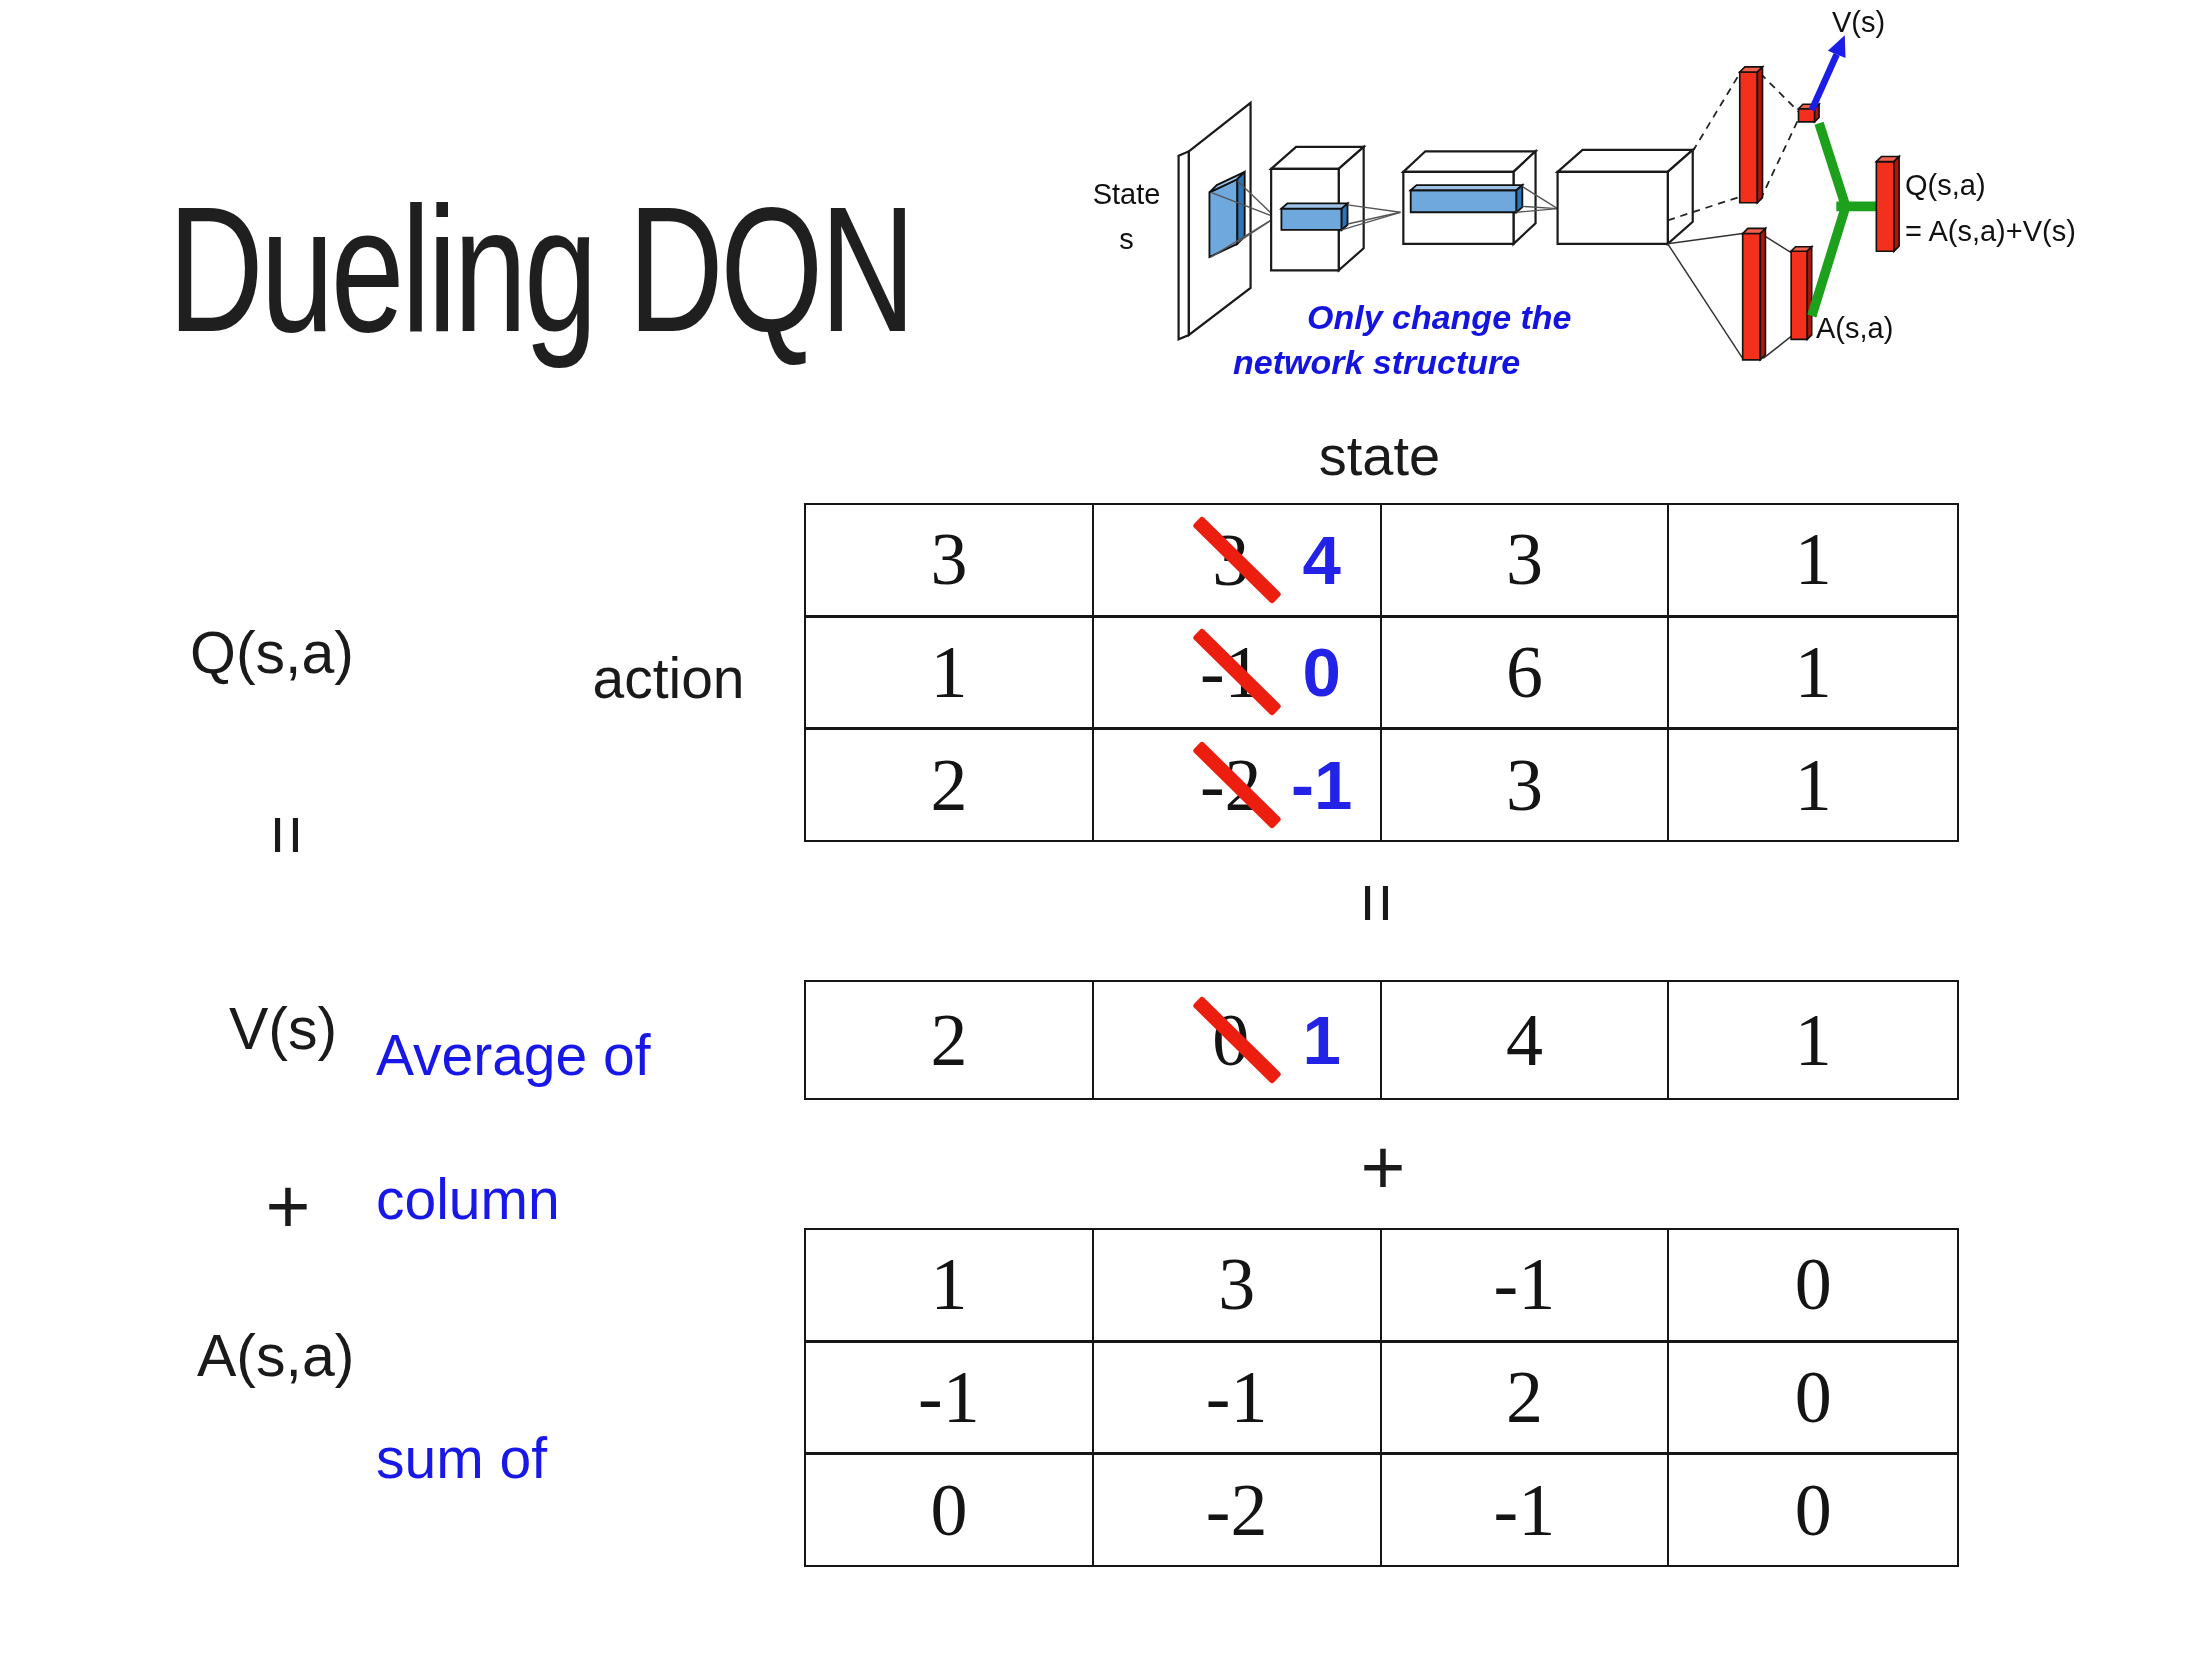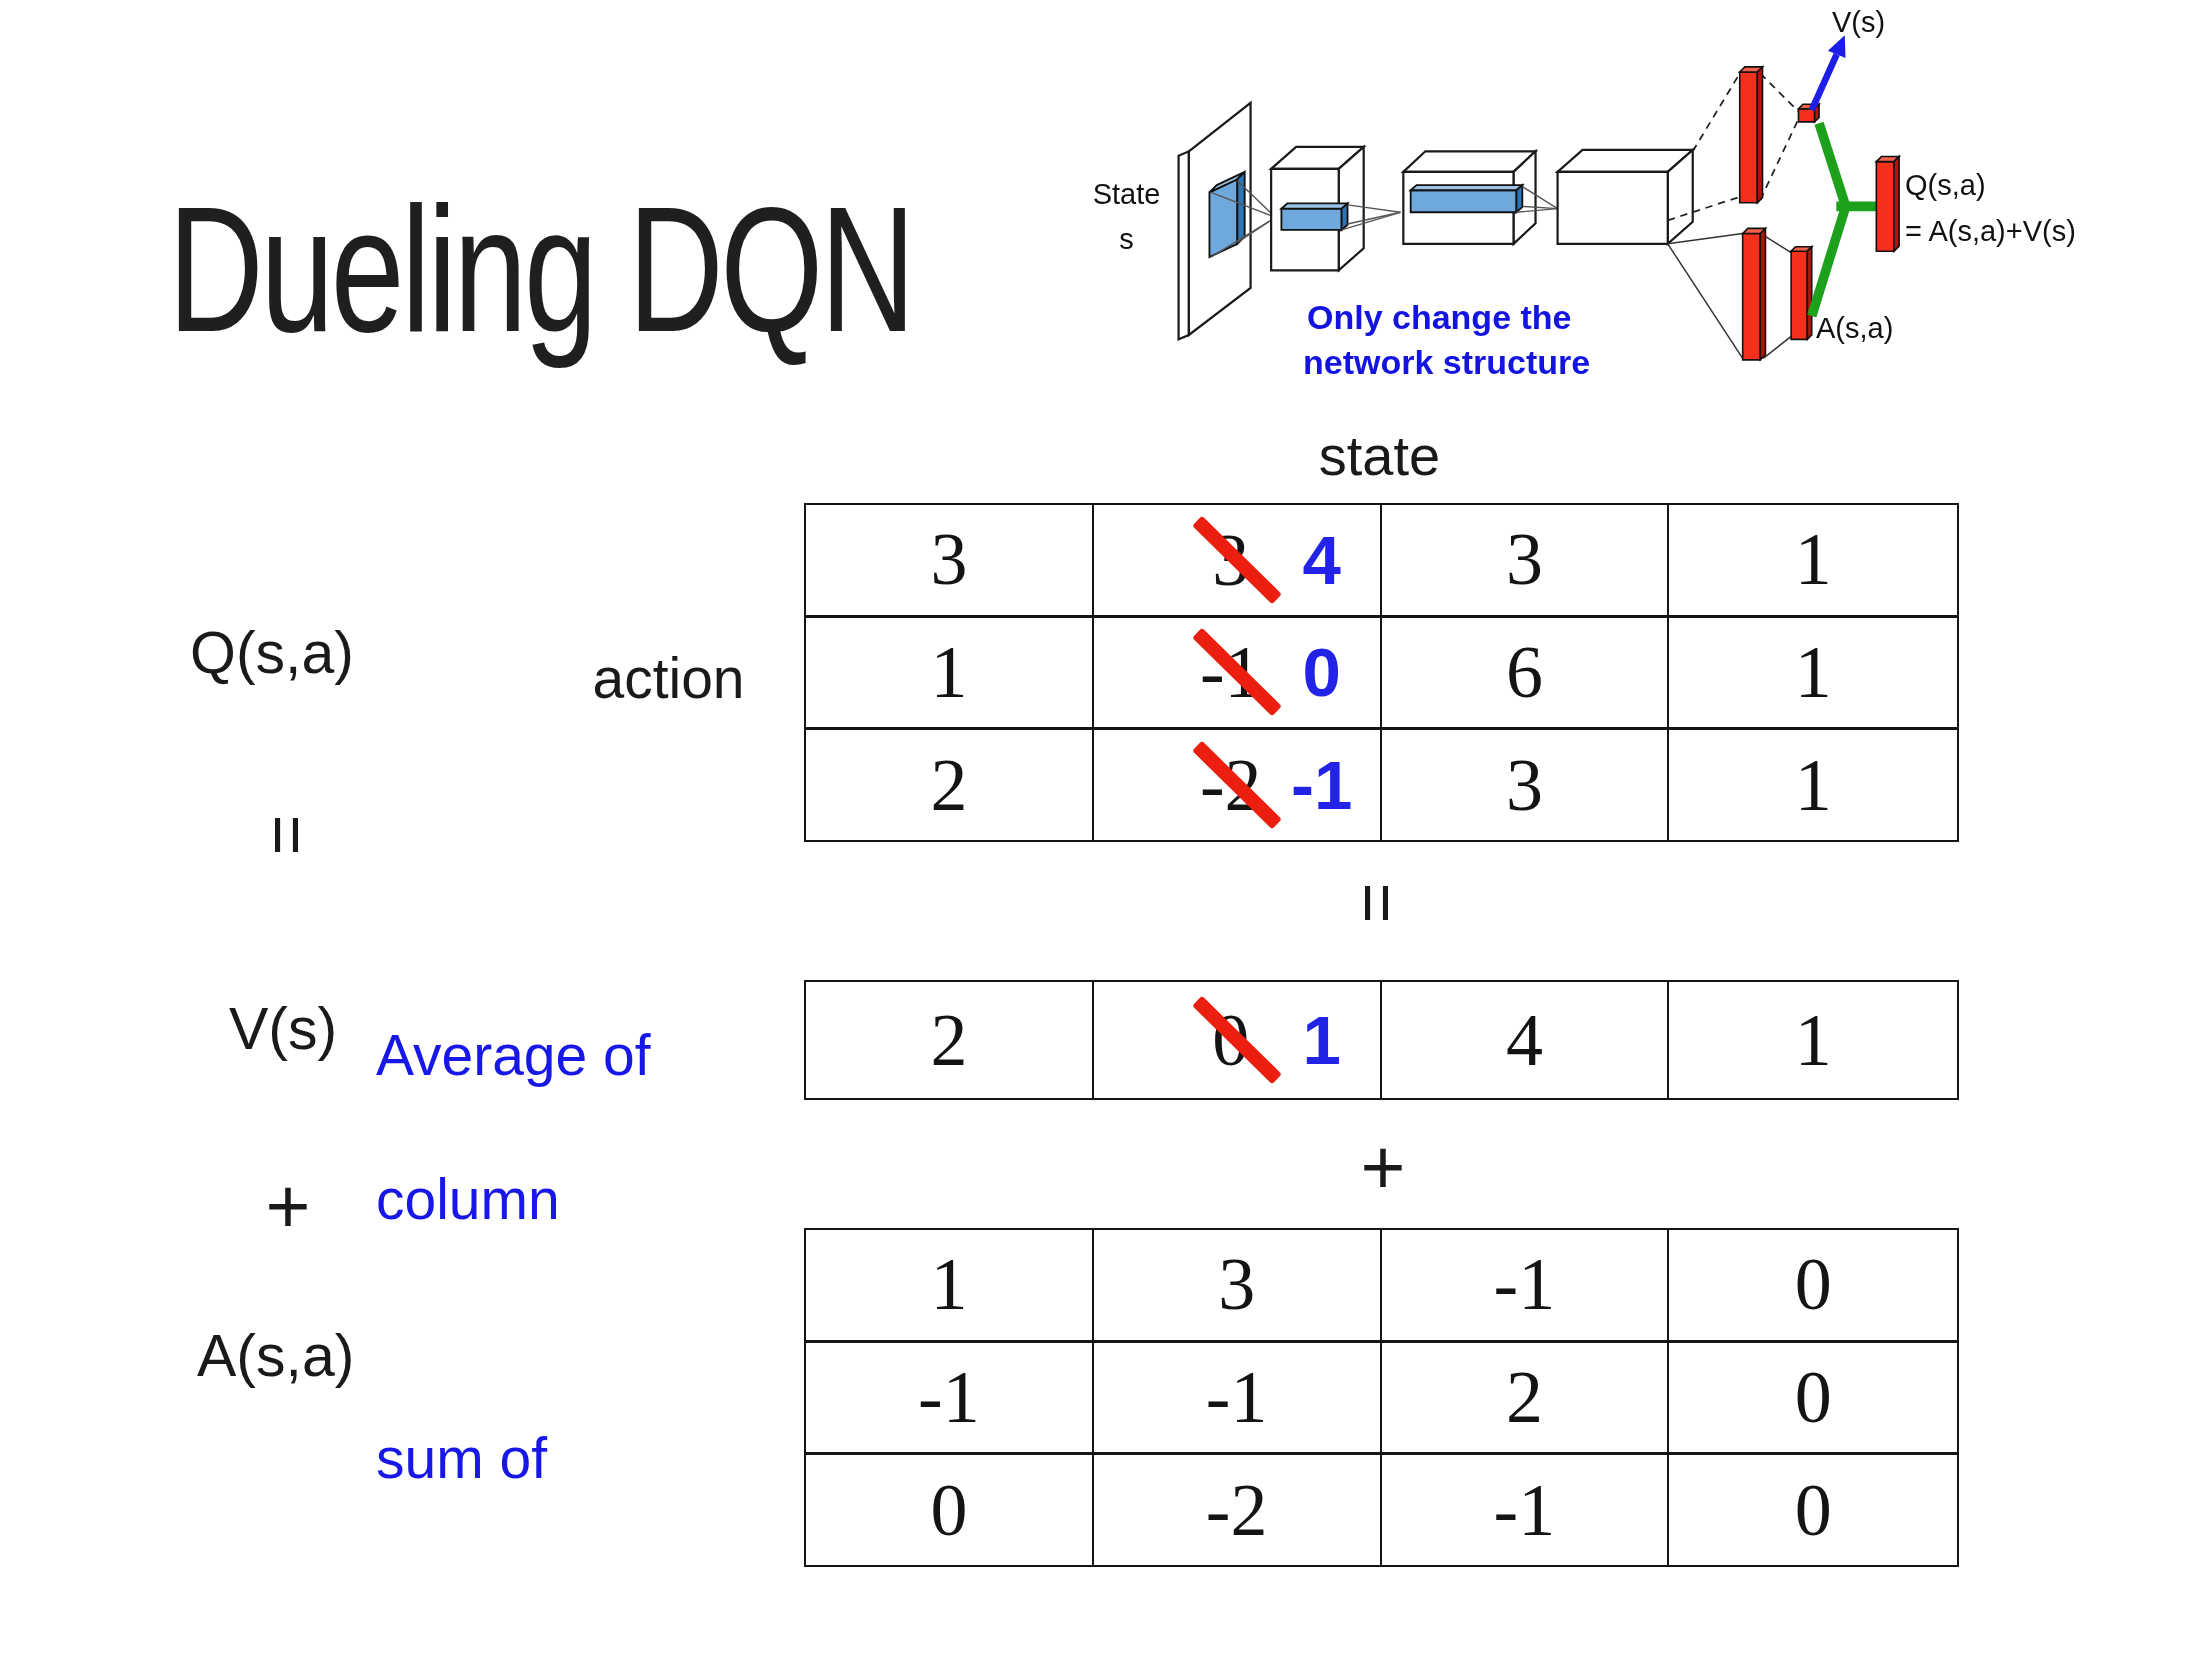--- a/index.html
+++ b/index.html
@@ -45,21 +45,21 @@
   .new-val{
     position:absolute;left:50%;top:50%;transform:translate(calc(-50% + 85px),-50%);
     font-family:"Liberation Sans",sans-serif;font-weight:700;font-size:69px;color:#2323e8;white-space:nowrap;
   }
   .strike{
     position:absolute;left:50%;top:50%;width:112px;height:14px;border-radius:2.9px;
     background:var(--red);transform:translate(-50%,-50%) rotate(44.5deg);
   }
   
   .dg-label{font-size:29px;white-space:nowrap;color:#111;}
-  .dg-note{font-size:34px;font-weight:600;color:#1414e0;white-space:nowrap;}
+  .dg-note{font-size:34px;font-weight:600;color:#1414e0;white-space:nowrap;font-style:italic;}
 </style>
 </head>
 <body>
 
 <div id="canvas">
 
   <div id="title" class="abs">Dueling DQN</div>
 
   <svg class="abs" style="left:1059px;top:0;width:1147px;height:426px" viewBox="1440 0 1560 580">
 
@@ -173,21 +173,21 @@
     </g>
   </svg>
 
   <div class="abs dg-label" style="left:1075px;top:178px;width:103px;text-align:center">State</div>
   <div class="abs dg-label" style="left:1075px;top:223px;width:103px;text-align:center">s</div>
   <div class="abs dg-label" style="left:1832px;top:5.9px">V(s)</div>
   <div class="abs dg-label" style="left:1905px;top:169px">Q(s,a)</div>
   <div class="abs dg-label" style="left:1905px;top:215px">= A(s,a)+V(s)</div>
   <div class="abs dg-label" style="left:1816px;top:312px">A(s,a)</div>
   <div class="abs dg-note" style="left:1307px;top:298px">Only change the</div>
-  <div class="abs dg-note" style="left:1303px;top:343px">network structure</div>
+  <div class="abs dg-note" style="left:1233px;top:343px">network structure</div>
 
   <div class="abs eq-label" style="left:190px;top:619px">Q(s,a)</div>
   <div class="abs sym-rot" style="left:287px;top:835px">=</div>
   <div class="abs eq-label" style="left:229px;top:995px">V(s)</div>
   <div class="abs sym" style="left:288px;top:1206px">+</div>
   <div class="abs eq-label" style="left:197px;top:1322px">A(s,a)</div>
 
   <div class="abs blue-note" style="left:376px;top:1022px">Average of</div>
   <div class="abs blue-note" style="left:376px;top:1166px">column</div>
   <div class="abs blue-note" style="left:376px;top:1425px">sum of</div>

